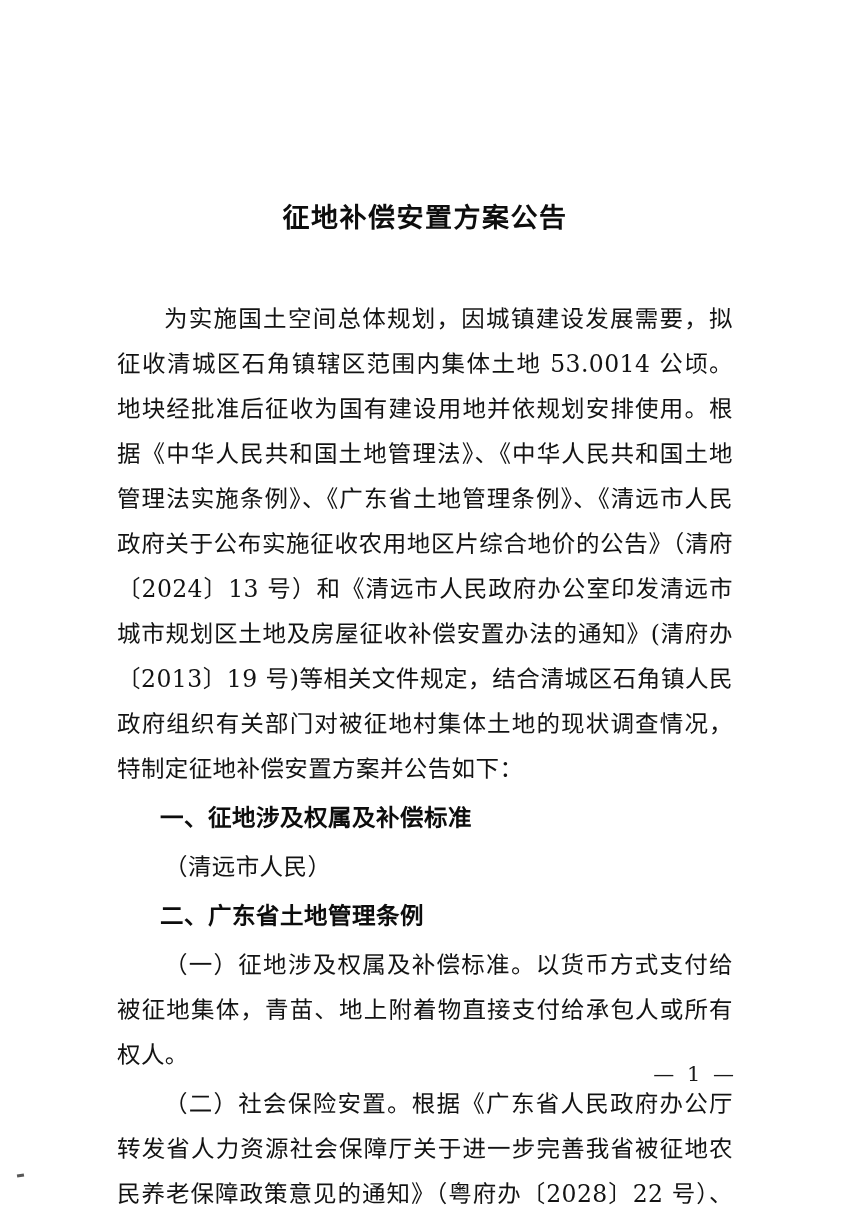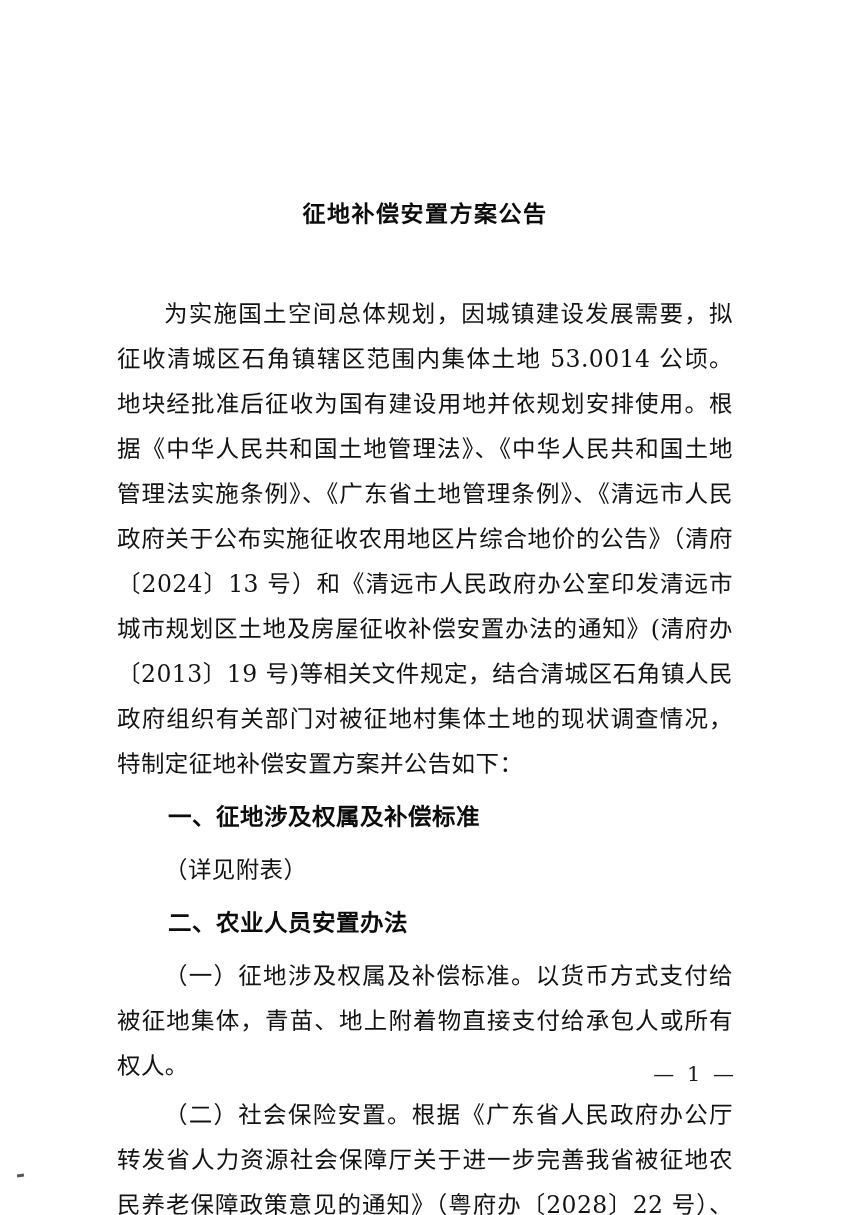--- a/index.html
+++ b/index.html
@@ -27,21 +27,21 @@
     left: 113px;
     top: 180px;
     width: 624px;
   }
 
   
   .doc-title {
     text-align: center;
     font-family: "DejaVu Sans", "Liberation Sans", sans-serif;
     font-weight: 700;
-    font-size: 23px;
+    font-size: 27px;
     letter-spacing: 1.5px;
     line-height: 1.3;
     margin: 0 0 0 0;
     padding-top: 20px;
     color: #0d0d0d;
     -webkit-font-smoothing: none;
   }
 
   
   .para {
@@ -64,21 +64,21 @@
   .block-gap-title { height: 58px; }
 
   
   .heading {
     font-family: "DejaVu Sans", "Liberation Sans", sans-serif;
     font-weight: 700;
     font-size: 23.5px;
     line-height: 45px;
     letter-spacing: 0.5px;
     text-indent: 2em;
-    margin: 8px;
+    margin: 0;
     color: #0d0d0d;
   }
 
   
   .page-number {
     position: absolute;
     left: 113px;
     width: 624px;
     top: 1062px;
     text-align: right;
@@ -108,23 +108,23 @@
   <div class="content">
 
     <h1 class="doc-title">征地补偿安置方案公告</h1>
 
     <div class="block-gap-title"></div>
 
     <p class="para indent">为实施国土空间总体规划，因城镇建设发展需要，拟征收清城区石角镇辖区范围内集体土地 53.0014 公顷。地块经批准后征收为国有建设用地并依规划安排使用。根据《中华人民共和国土地管理法》、《中华人民共和国土地管理法实施条例》、《广东省土地管理条例》、《清远市人民政府关于公布实施征收农用地区片综合地价的公告》（清府〔2024〕13 号）和《清远市人民政府办公室印发清远市城市规划区土地及房屋征收补偿安置办法的通知》(清府办〔2013〕19 号)等相关文件规定，结合清城区石角镇人民政府组织有关部门对被征地村集体土地的现状调查情况，特制定征地补偿安置方案并公告如下：</p>
 
     <p class="heading">一、征地涉及权属及补偿标准</p>
 
-    <p class="para indent">（详见附表）</p>
+    <p class="para indent">（清远市人民）</p>
 
-    <p class="heading">二、农业人员安置办法</p>
+    <p class="heading">二、广东省土地管理条例</p>
 
     <p class="para indent">（一）征地涉及权属及补偿标准。以货币方式支付给被征地集体，青苗、地上附着物直接支付给承包人或所有权人。</p>
 
     <p class="para indent">（二）社会保险安置。根据《广东省人民政府办公厅转发省人力资源社会保障厅关于进一步完善我省被征地农民养老保障政策意见的通知》（粤府办〔2028〕22 号）、《清远市人民</p>
 
   </div>
 
   <div class="page-number">— 1 —</div>
 
   <div class="scan-speck"></div>

